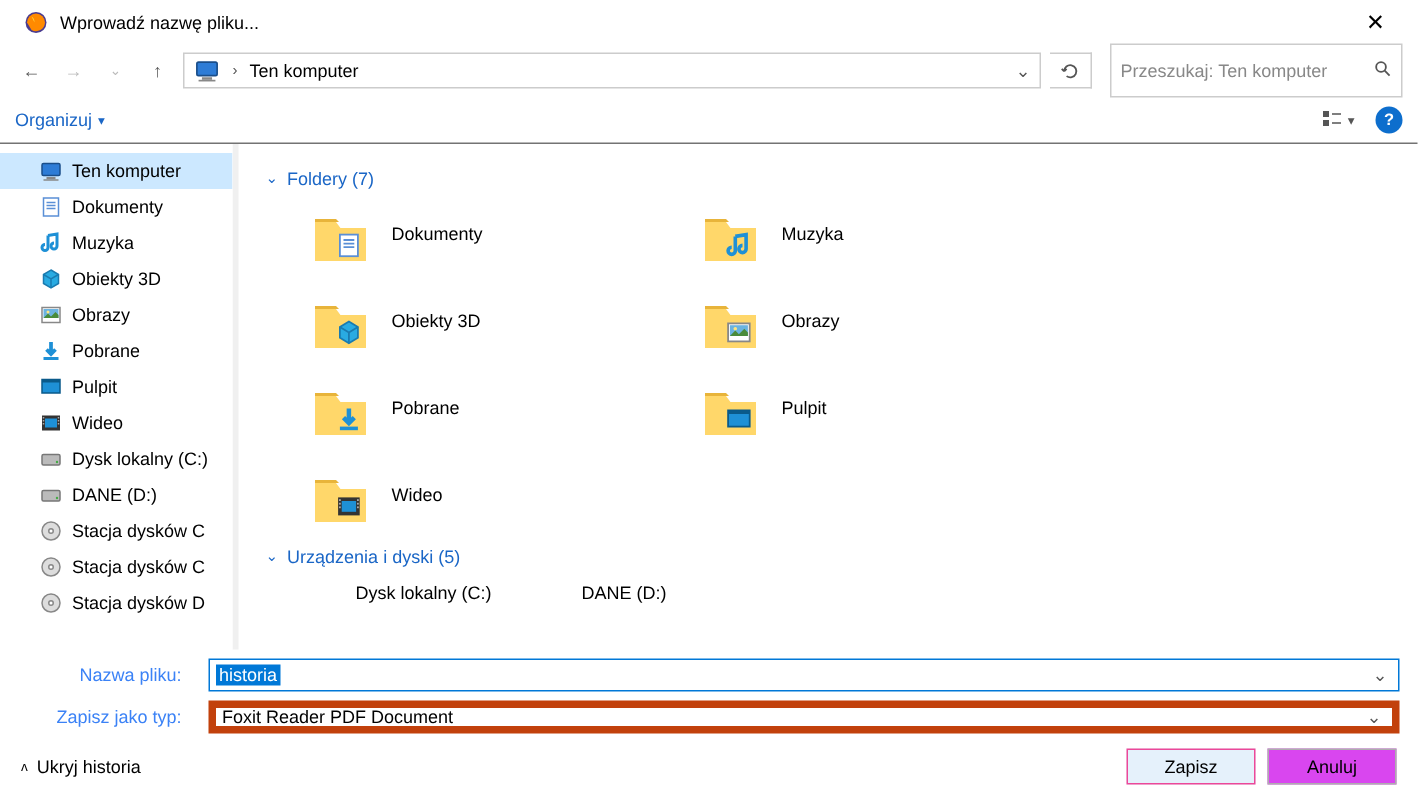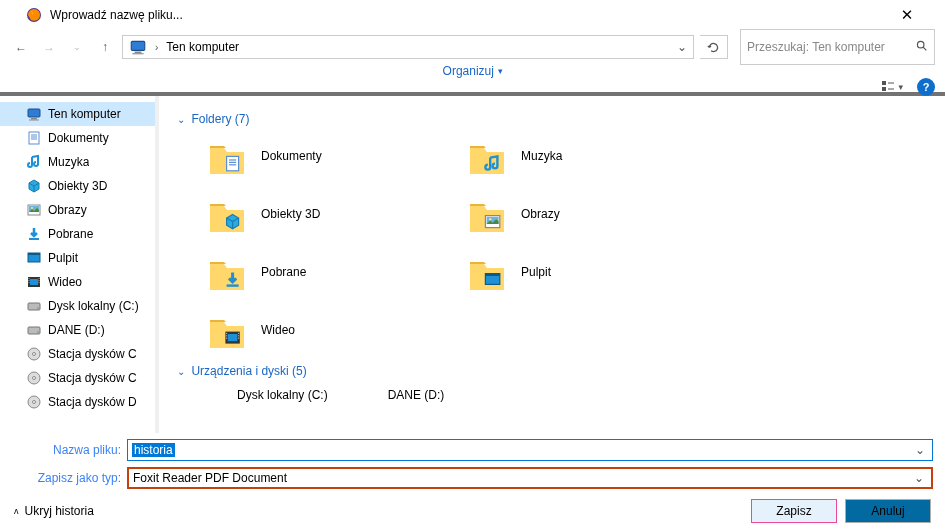--- a/index.html
+++ b/index.html
@@ -1,37 +1,37 @@
 <!DOCTYPE html>
 <html><head>
 <meta charset="utf-8">
 <style>
 * { margin: 0; padding: 0; box-sizing: border-box; font-family: "Segoe UI", Tahoma, sans-serif; font-size: 12px; }
 body { background: #fff; width: 945px; height: 531px; overflow: hidden; display: flex; flex-direction: column; }
 
-.titlebar { display: flex; align-items: center; height: 30px; padding: 0 26px; }
+.titlebar { display: flex; align-items: center; height: 30px; padding: 0 16px; }
 .titlebar .app-icon { width: 16px; height: 16px; margin-right: 8px; }
 .titlebar .title { flex: 1; color: #000; }
 .titlebar .close { width: 24px; text-align: center; font-size: 15px; cursor: default; }
 
 .navrow { display: flex; align-items: center; height: 34px; padding: 3px 10px; gap: 6px; }
 .nav-btn { width: 22px; height: 22px; display: flex; align-items: center; justify-content: center; color: #555; }
 .nav-btn.disabled { color: #bbb; }
 .addrbar { flex: 1; display: flex; align-items: center; border: 1px solid #ccc; background: #fff; height: 24px; padding: 0 2px; }
 .addrbar .pc-icon { width: 18px; height: 18px; margin: 0 4px; }
 .addrbar .sep { color: #555; margin: 0 4px; font-size: 10px; }
 .addrbar .crumb { color: #000; padding: 0 4px; }
 .addrbar .spacer { flex: 1; }
 .addrbar .drop { width: 18px; text-align: center; color: #555; }
 .refresh-box { width: 28px; height: 24px; border: 1px solid #ccc; border-left: none; display: flex; align-items: center; justify-content: center; color: #555; }
 .searchbox { width: 195px; height: 36px; border: 1px solid #ccc; margin-left: 6px; display: flex; align-items: center; padding: 0 6px; color: #888; }
 .searchbox .ph { flex: 1; }
 .searchbox .mag { color: #555; }
 
-.toolbar { display: flex; align-items: center; height: 32px; padding: 0 10px; border-bottom: 4px solid #737373; flex-direction: column; }
+.toolbar { display: flex; align-items: center; height: 32px; padding: 0 10px; border-bottom: 1px solid #737373; }
 .toolbar .org { color: #1a66c6; display: flex; align-items: center; gap: 4px; }
 .toolbar .right { margin-left: auto; display: flex; align-items: center; gap: 14px; }
 .view-btn { display: flex; align-items: center; gap: 2px; color: #555; }
 .help-circle { width: 18px; height: 18px; border-radius: 50%; background: #0d6ecd; color: #fff; display: flex; align-items: center; justify-content: center; font-weight: bold; font-size: 11px; }
 
 .body { flex: 1; display: flex; min-height: 0; }
 
 .sidebar { width: 155px; background: #fff; overflow-y: auto; padding-top: 6px; position: relative; }
 .sidebar::-webkit-scrollbar { width: 4px; }
 .tree-item { display: flex; align-items: center; height: 24px; padding-left: 26px; gap: 6px; cursor: default; }
@@ -51,29 +51,29 @@
 .folder-item { display: flex; align-items: center; width: 220px; gap: 14px; }
 .folder-icon { width: 40px; height: 40px; position: relative; flex-shrink: 0; }
 .folder-icon svg { width: 100%; height: 100%; }
 .folder-label { color: #000; }
 .disk-row { display: flex; gap: 60px; margin-left: 60px; }
 .disk-label { color: #000; }
 
 .bottom-fields { padding: 6px 12px 2px 12px; display: flex; flex-direction: column; gap: 6px; }
 .field-row { display: flex; align-items: center; }
 .field-label { width: 115px; text-align: right; padding-right: 6px; color: #3b82f6; }
-.text-input { flex: 1; border: 1px solid #0078d7; height: 22px; padding: 0 4px; background: #fff; display: flex; align-items: center; justify-content: space-between; }
-.text-input.plain { border: 2px solid #c2410c; gap: 29px; }
+.text-input { flex: 1; border: 1px solid #0078d7; height: 22px; padding: 0 4px; background: #fff; display: flex; align-items: center; justify-content: space-between; margin-left: 12px; }
+.text-input.plain { border: 5px solid #c2410c; gap: 29px; }
 .input-val { background: #0078d7; color: #fff; padding: 0 2px; }
 .dd { width: 16px; text-align: center; color: #555; }
 
 .footer { display: flex; align-items: center; height: 40px; padding: 0 14px; }
 .hide-folders { display: flex; align-items: center; gap: 6px; color: #000; }
 .footer .spacer2 { flex: 1; }
-.btn { min-width: 86px; height: 24px; border: 1px solid #adadad; background: #0369a1; display: flex; align-items: center; justify-content: center; margin-left: 8px; cursor: default; }
+.btn { min-width: 86px; height: 24px; border: 1px solid #adadad; background: #d946ef; display: flex; align-items: center; justify-content: center; margin-left: 8px; cursor: default; }
 .btn.primary { border: 1px solid #ec4899; background: #fff; }
 .btn.primary.highlight { background: #e5f1fb; }
 </style>
 </head>
 <body>
 
 <svg width="0" height="0" style="position:absolute">
   <defs>
     <g id="ico-pc">
         <rect x="2" y="3" width="12" height="8" rx="1" fill="#2e7cd6" stroke="#1a4e8a"></rect>

